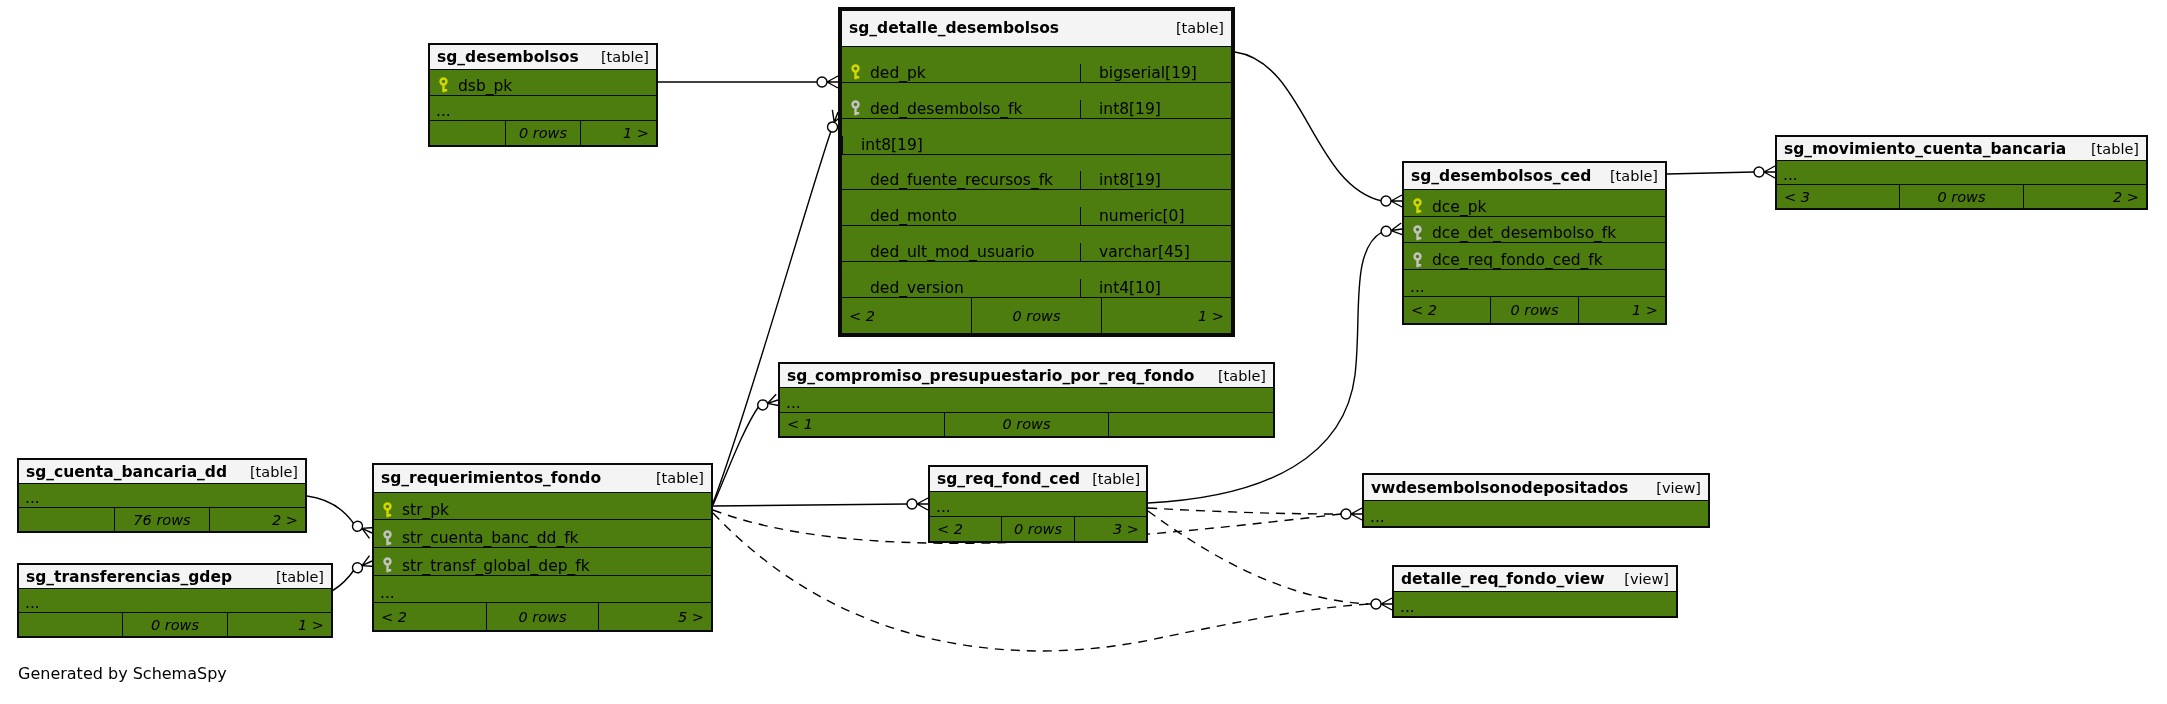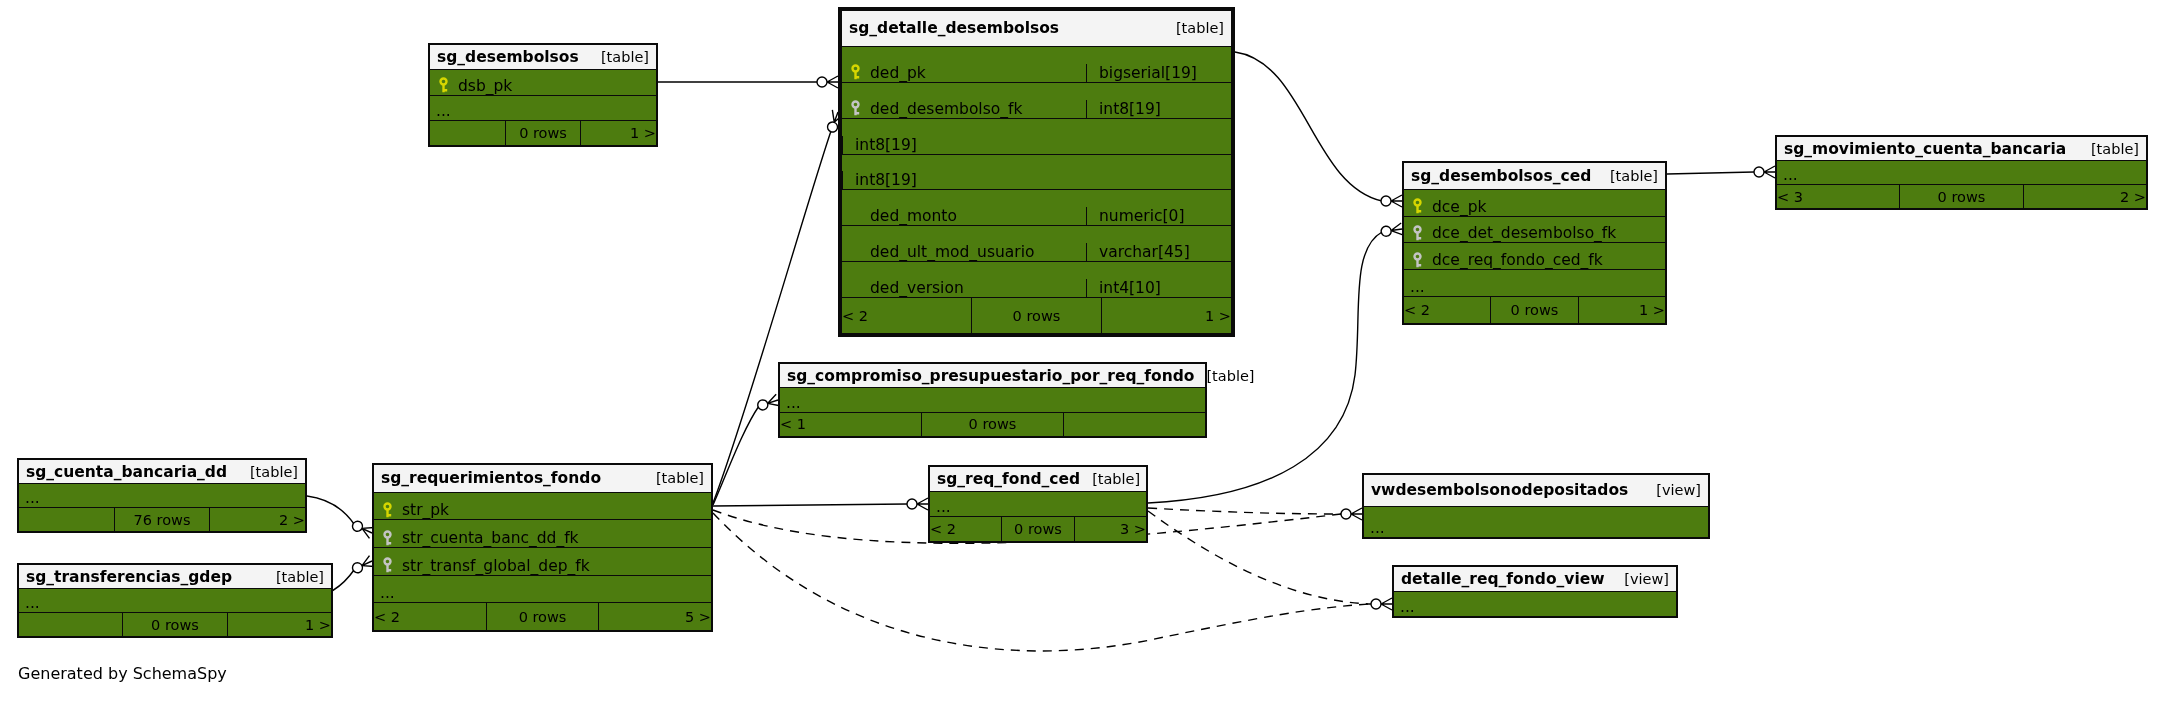--- a/index.html
+++ b/index.html
@@ -15,23 +15,23 @@
   .tbox.focus{border-width:4px;}
   .hdr{flex:1;display:flex;align-items:center;justify-content:space-between;
        background:#f4f4f4;padding:0 7px;gap:12px;min-height:0;}
   .tname{font-weight:bold;font-size:15.5px;white-space:nowrap;color:#000;}
   .ttag{font-size:14.5px;color:#000;white-space:nowrap;}
   .row{flex:1;display:flex;align-items:flex-end;border-top:1px solid #0a0a0a;
        font-size:15.5px;color:#000;min-height:0;}
   .name-cell{flex:1;display:flex;align-items:center;padding-left:6px;gap:7px;overflow:hidden;white-space:nowrap;}
   .icon-slot{width:15px;flex:none;display:flex;justify-content:center;align-items:center;}
   .type-cell{flex:none;border-left:1px solid #0a0a0a;display:flex;align-items:center;
-             padding-left:12px;white-space:nowrap;}
+             padding-left:18px;white-space:nowrap;}
   .frow{flex:1;display:flex;border-top:1px solid #0a0a0a;font-size:14.5px;color:#000;min-height:0;}
-  .fcell{flex:1;display:flex;align-items:center;padding:0 0;white-space:nowrap;}
+  .fcell{flex:1;display:flex;align-items:center;padding:0 7px;white-space:nowrap;font-style:italic;}
   .fcell.c{justify-content:center;}
   .fcell.r{justify-content:flex-end;}
   .fcell + .fcell{border-left:1px solid #0a0a0a;}
   .credit{position:absolute;left:18px;top:664px;font-size:16px;color:#000;}
 </style>
 </head>
 <body>
 
 <div class="canvas">
   <svg class="wires" width="2167" height="704" viewBox="0 0 2167 704" xmlns="http://www.w3.org/2000/svg">
@@ -145,20 +145,24 @@
               </svg>
             </span>
             <span>ded_desembolso_fk</span>
           </span>
           <span class="type-cell" style="width:132px">int8[19]</span>
         </div>
         <div class="row">
           <span class="type-cell" style="width:132px">int8[19]</span>
         </div>
         <div class="row">
+          <span class="name-cell">
+            <span class="icon-slot"></span>
+            <span>ded_fuente_recursos_fk</span>
+          </span>
           <span class="type-cell" style="width:132px">int8[19]</span>
         </div>
         <div class="row">
           <span class="name-cell">
             <span class="icon-slot"></span>
             <span>ded_monto</span>
           </span>
           <span class="type-cell" style="width:132px">numeric[0]</span>
         </div>
         <div class="row">
@@ -235,21 +239,21 @@
         </div>
         <div class="row">
           <span class="name-cell">...</span>
         </div>
         <div class="frow">
           <span class="fcell l">&lt; 3</span>
           <span class="fcell c">0 rows</span>
           <span class="fcell r">2 &gt;</span>
         </div>
       </div>
-      <div class="tbox" style="left: 778px; top: 362px; width: 429px; height: 76px;">
+      <div class="tbox" style="left: 778px; top: 362px; width: 497px; height: 76px;">
         <div class="hdr">
           <span class="tname">sg_compromiso_presupuestario_por_req_fondo</span>
           <span class="ttag">[table]</span>
         </div>
         <div class="row">
           <span class="name-cell">...</span>
         </div>
         <div class="frow">
           <span class="fcell l">&lt; 1</span>
           <span class="fcell c">0 rows</span>
@@ -338,21 +342,21 @@
         </div>
         <div class="row">
           <span class="name-cell">...</span>
         </div>
         <div class="frow">
           <span class="fcell l">&lt; 2</span>
           <span class="fcell c">0 rows</span>
           <span class="fcell r">3 &gt;</span>
         </div>
       </div>
-      <div class="tbox" style="left: 1362px; top: 473px; width: 348px; height: 66px;">
+      <div class="tbox" style="left: 1362px; top: 473px; width: 348px; height: 55px;">
         <div class="hdr">
           <span class="tname">vwdesembolsonodepositados</span>
           <span class="ttag">[view]</span>
         </div>
         <div class="row">
           <span class="name-cell">...</span>
         </div>
       </div>
       <div class="tbox" style="left: 1392px; top: 565px; width: 286px; height: 53px;">
         <div class="hdr">

